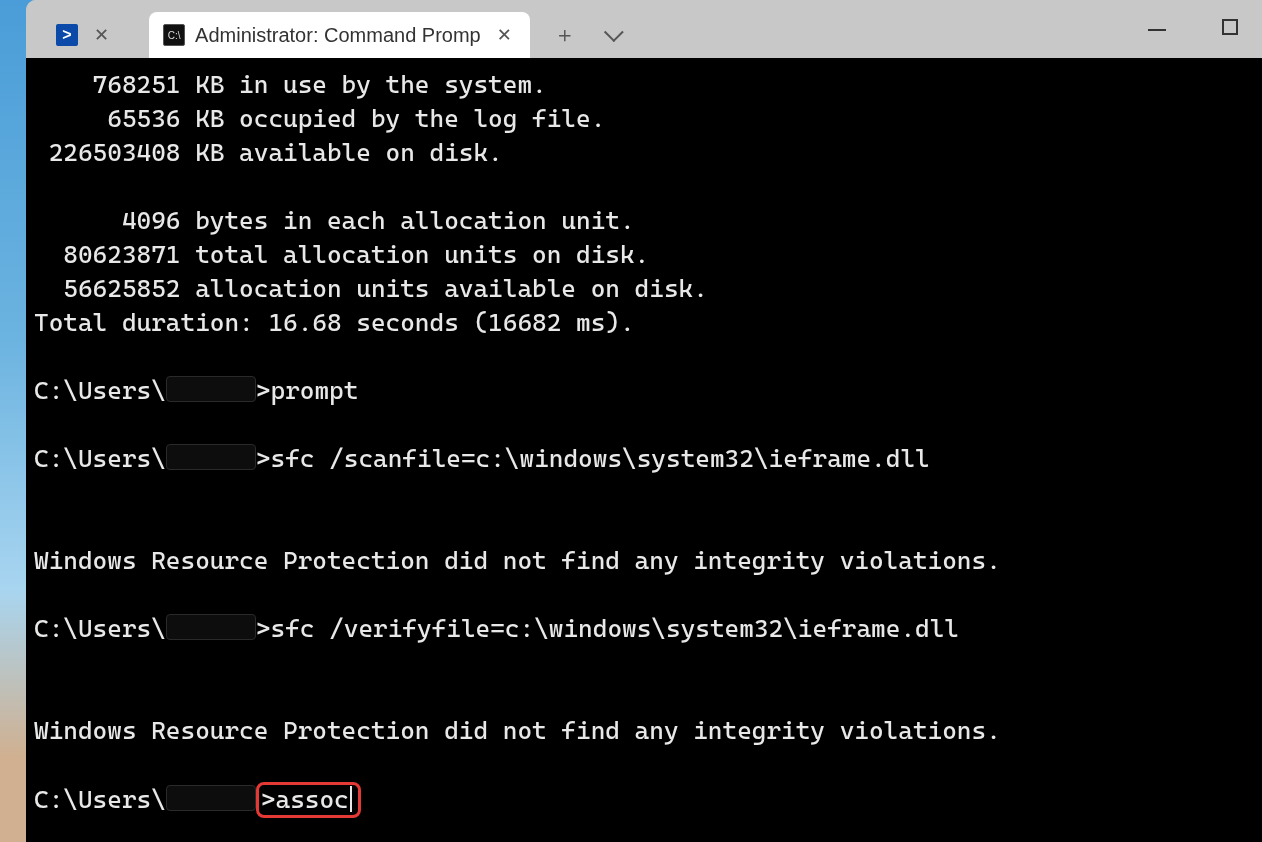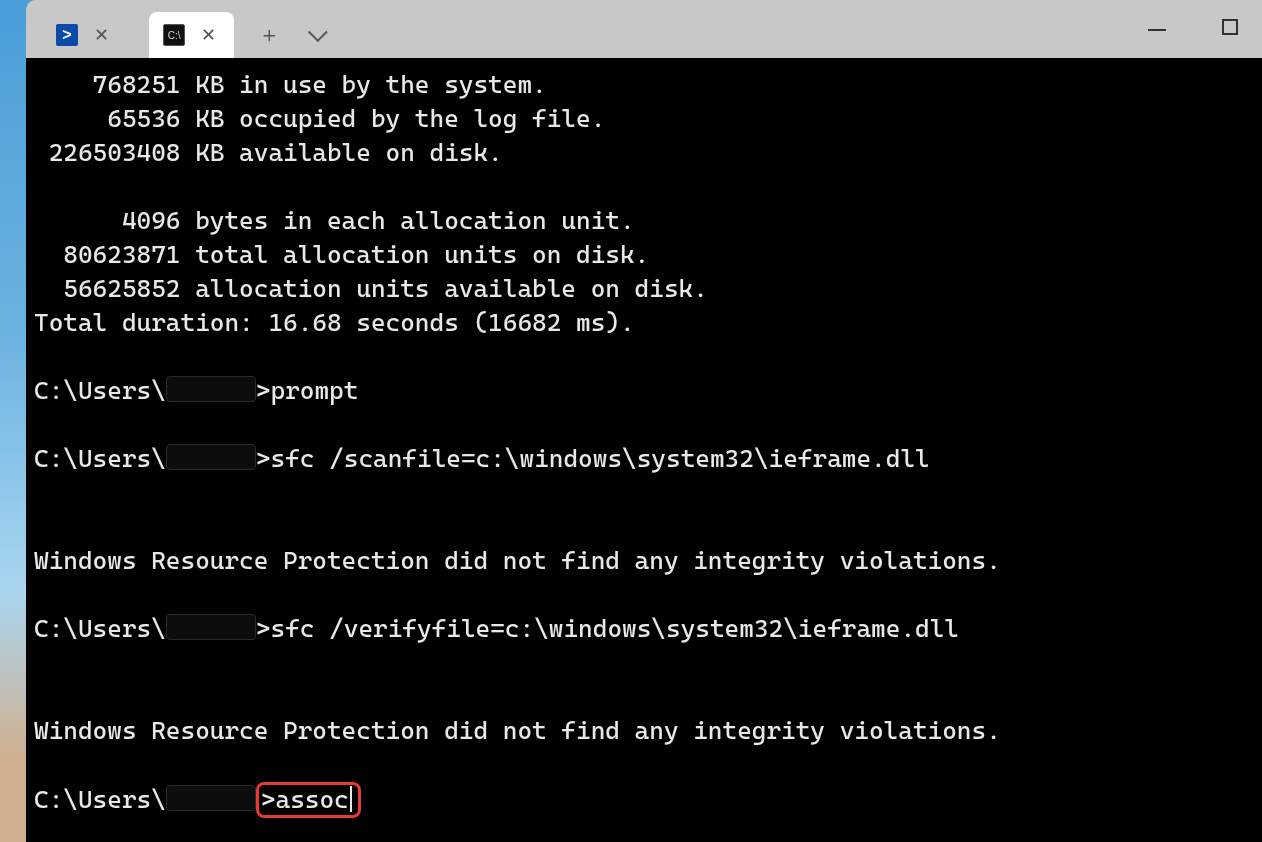--- a/index.html
+++ b/index.html
@@ -120,20 +120,21 @@
           </span>
         <span class="close-x">✕</span>
       </div>
 
       <div class="tab-gap"></div>
 
       <div class="tab active">
         <span class="tab-icon">
             <span class="cmd-icon">C:\</span>
           </span>
+        <span class="tab-title">Administrator: Command Promp</span>
         <span class="close-x">✕</span>
       </div>
     </div>
 
     <div class="tab-actions">
       <span class="btn">＋</span>
       <span class="btn"><span class="chevron-down"></span></span>
     </div>
 
     <div class="win-controls">

